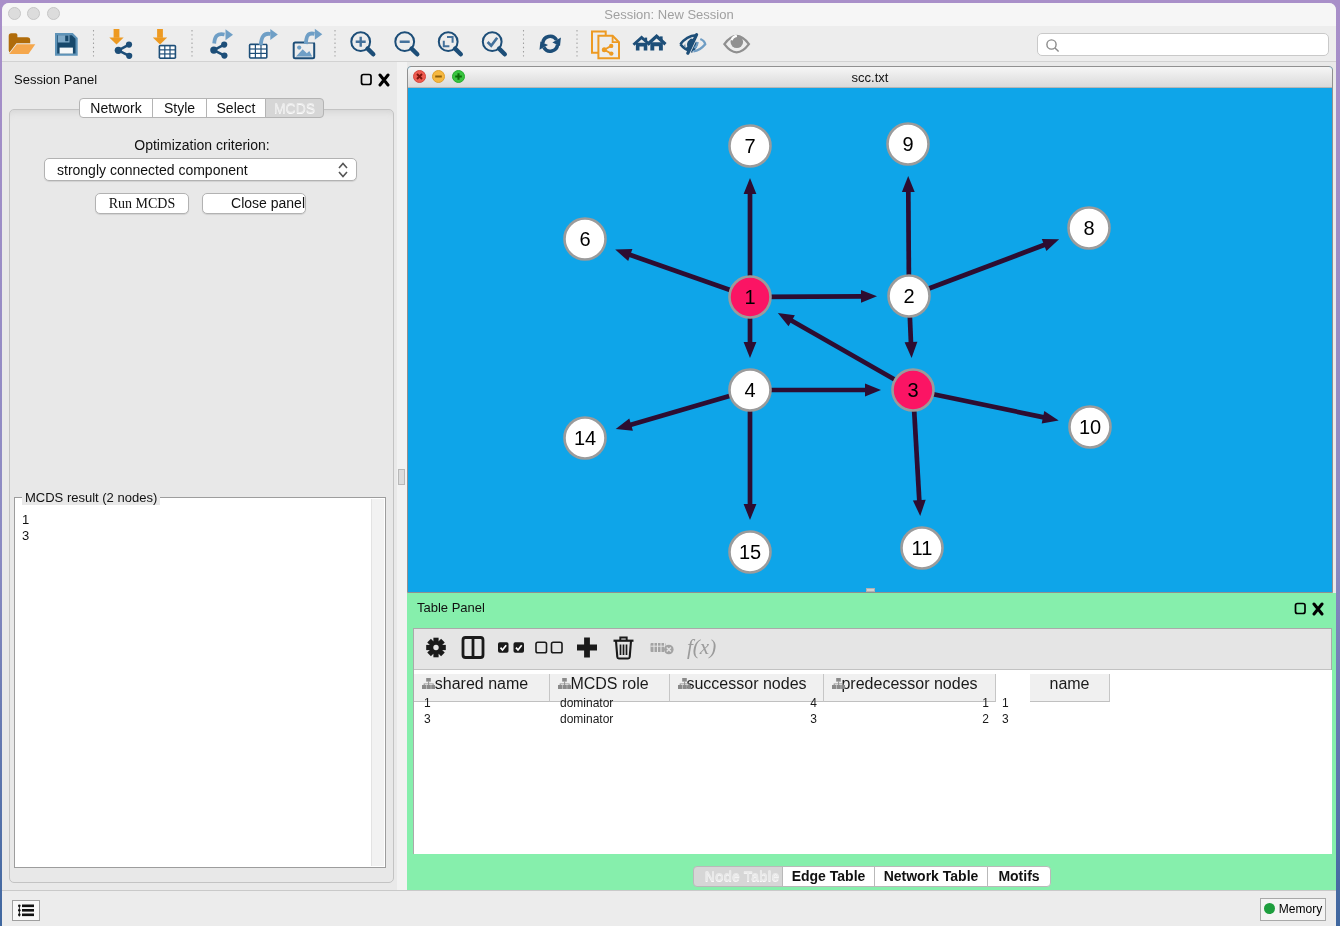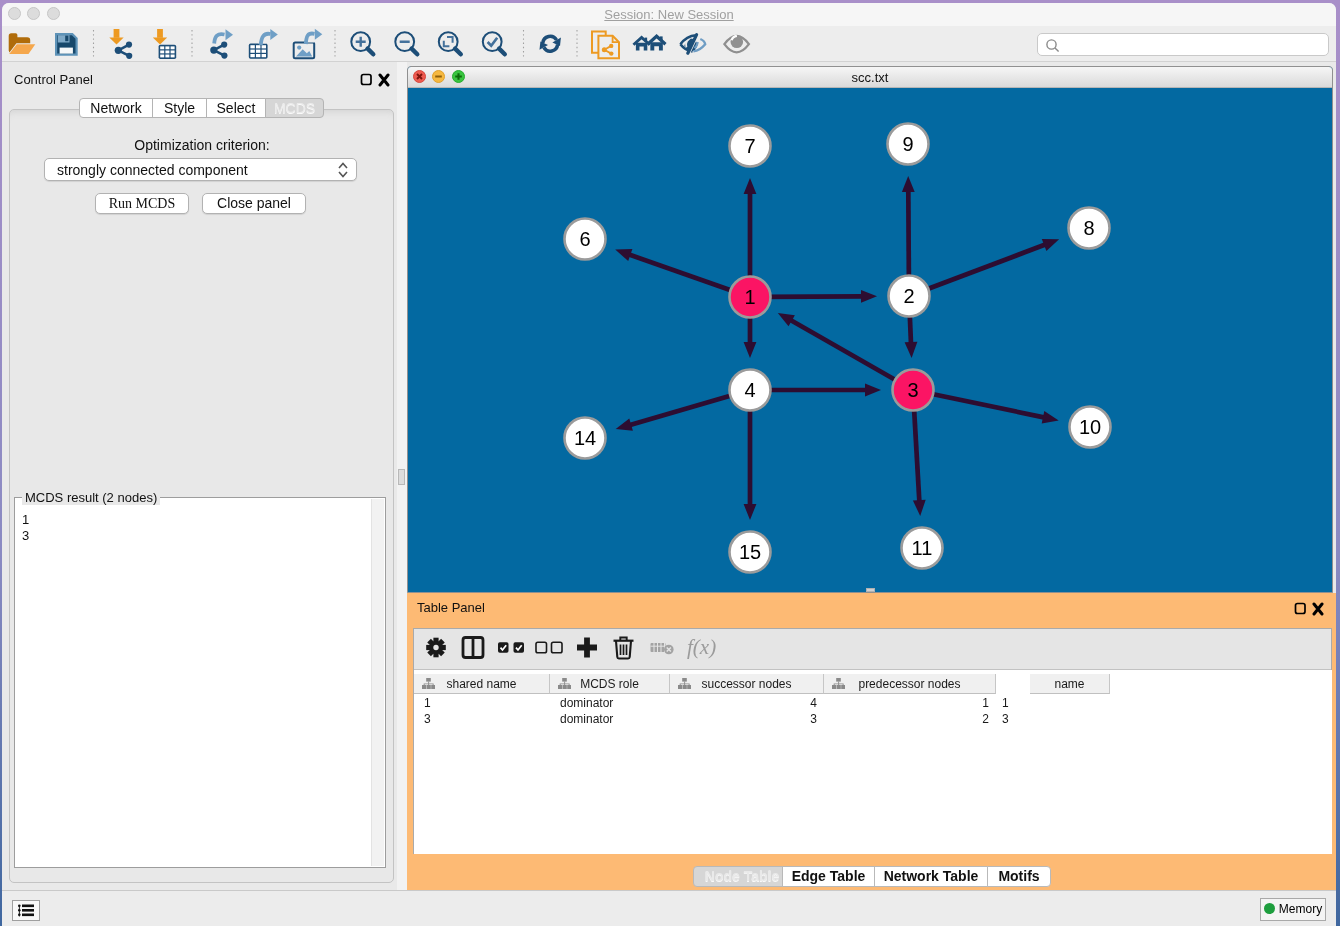--- a/index.html
+++ b/index.html
@@ -2,45 +2,45 @@
 <html><head>
 <meta charset="utf-8">
 <style>
 * { margin:0; padding:0; box-sizing:border-box; }
 html,body { width:1340px; height:926px; overflow:hidden; }
 body { font-family:"Liberation Sans", sans-serif; background:linear-gradient(#a98fc9, #8a8ac2 60%, #3f679f); position:relative; }
 #win { position:absolute; left:2px; top:3px; width:1334px; height:923px; background:#e9e9e9; border-radius:7px 7px 0 0; overflow:hidden; }
 
 #titlebar { position:absolute; left:0; top:0; width:100%; height:24px; background:#f6f6f6; border-bottom:1px solid #dadada; }
 .tl { position:absolute; top:4px; width:13px; height:13px; border-radius:50%; background:#dcdcdc; border:1px solid #c6c6c6; }
-#title { position:absolute; top:4px; width:100%; text-align:center; color:#a0a0a0; font-size:13px;text-decoration:underline; }
+#title { position:absolute; top:4px; width:100%; text-align:center; color:#a0a0a0; font-size:13px; }
 
 #toolbar { position:absolute; left:0; top:23px; width:100%; height:36px; background:#ededed; border-bottom:1px solid #d2d2d2; }
 #searchbox { position:absolute; left:1035px; top:7px; width:292px; height:23px; background:#fff; border:1px solid #c9c9c9; border-radius:5px; }
 
 #leftpanel { position:absolute; left:0; top:59px; width:395px; height:828px; background:#e9e9e9; }
 #cp-title { position:absolute; left:12px; top:10px; font-size:13px; color:#111; }
 #tabpanel { position:absolute; left:7px; top:47px; width:385px; height:774px; background:#e8e8e8; border:1px solid #c3c3c3; border-radius:5px; box-shadow:inset 0 9px 7px -7px #d4d4d4; }
 .cptab { position:absolute; top:36px; height:20px; background:#fff; border:1px solid #b4b4b4; font-size:14px; color:#111; text-align:center; line-height:19px; }
 #optsel { position:absolute; left:42px; top:96px; width:313px; height:23px; background:#fff; border:1px solid #b2b2b2; border-radius:5px; box-shadow:0 1px 1px rgba(0,0,0,0.10); }
 .macbtn { position:absolute; top:131px; height:21px; background:#fff; border:1px solid #b2b2b2; border-radius:5px; box-shadow:0 1px 1px rgba(0,0,0,0.10); font-size:14px; color:#111; text-align:center; line-height:19px; }
 #mcdsbox { position:absolute; left:12px; top:435px; width:372px; height:371px; border:1px solid #9d9d9d; background:#fff; }
 #mcdslabel { position:absolute; left:7px; top:-8px; background:#e8e8e8; font-size:13px; padding:0 3px; color:#111; }
 
-#netwin { position:absolute; left:405px; top:63px; width:926px; height:527px; background:#0369a1; border:1px solid #909090; border-radius:4px 4px 0 0; overflow:hidden; }
+#netwin { position:absolute; left:405px; top:63px; width:926px; height:527px; background:#0ea5e9; border:1px solid #909090; border-radius:4px 4px 0 0; overflow:hidden; }
 #nettitle { position:absolute; left:0; top:0; width:100%; height:21px; background:linear-gradient(#f6f6f6,#dadada); border-bottom:1px solid #b6b6b6; }
 #netname { position:absolute; width:100%; text-align:center; top:3px; font-size:13px; color:#111; }
 .mtl { position:absolute; top:3px; width:13px; height:13px; border-radius:50%; }
 .mtl svg { position:absolute; left:0; top:0; }
 
-#tablepanel { position:absolute; left:405px; top:590px; width:929px; height:297px; background:#fdba74; }
+#tablepanel { position:absolute; left:405px; top:590px; width:929px; height:297px; background:#86efac; }
 #tp-title { position:absolute; left:10px; top:7px; font-size:13px; color:#111; }
 #tp-box { position:absolute; left:6px; top:35px; width:919px; height:226px; background:#fff; border:1px solid #aaa; }
 #tp-toolbar { position:absolute; left:0; top:0; width:100%; height:41px; background:#e5e5e5; border-bottom:1px solid #c2c2c2; }
-.th { position:absolute; top:4px; height:20px; background:#f0f0f0; border-right:1px solid #c6c6c6; border-bottom:1px solid #c0c0c0; font-size:12px; color:#1a1a1a; text-align:center; line-height:20px; }
+.th { position:absolute; top:4px; height:28px; background:#f0f0f0; border-right:1px solid #c6c6c6; border-bottom:1px solid #c0c0c0; font-size:16px; color:#1a1a1a; text-align:center; line-height:20px; }
 .cell { position:absolute; font-size:12px; color:#1a1a1a; }
 .btab { position:absolute; top:273px; height:21px; border:1px solid #b9b9b9; background:#fff; font-size:14px; color:#111; text-align:center; line-height:19px; font-weight:bold; }
 
 #statusbar { position:absolute; left:0; top:887px; width:100%; height:36px; background:#ececec; border-top:1px solid #c9c9c9; }
 #membtn { position:absolute; left:1258px; top:7px; width:66px; height:23px; background:#f4f4f4; border:1px solid #a9a9a9; font-size:12px; color:#000; text-align:center; line-height:21px; }
 #listbtn { position:absolute; left:10px; top:9px; width:28px; height:21px; background:#f8f8f8; border:1px solid #9f9f9f; }
 .treeicon { position:absolute; top:8px; }
 </style>
 </head>
 <body>
@@ -156,40 +156,40 @@
 </g>
     </svg>
     <div id="searchbox">
       <svg width="18" height="18" style="position:absolute;left:6px;top:3px;" viewBox="0 0 18 18">
           <circle cx="7.5" cy="7.5" r="4.6" fill="none" stroke="#8a8a8a" stroke-width="1.4"></circle>
           <line x1="11" y1="11" x2="14.6" y2="14.6" stroke="#8a8a8a" stroke-width="1.4"></line>
         </svg>
     </div>
   </div>
   <div id="leftpanel">
-    <div id="cp-title">Control Panel</div>
+    <div id="cp-title">Session Panel</div>
     <svg width="40" height="14" style="position:absolute;left:357px;top:11px;" viewBox="0 0 40 14">
       <rect x="2.5" y="1.5" width="9.5" height="10" rx="2" fill="none" stroke="#000" stroke-width="1.7"></rect>
       <path d="M 21 2 L 29 12 M 29 2 L 21 12" stroke="#000" stroke-width="3" stroke-linecap="round"></path>
     </svg>
     <div id="tabpanel"></div>
     <div class="cptab" style="left:77px; width:74px; border-radius:4px 0 0 4px;">Network</div>
     <div class="cptab" style="left:150px; width:55px;">Style</div>
     <div class="cptab" style="left:204px; width:60px;">Select</div>
     <div class="cptab" style="left:263px; width:59px; background:#d6d6d6; color:#ebebeb; text-shadow:0 1px 0 #fafafa; border-radius:0 4px 4px 0;">MCDS</div>
     <div id="optsel">
       <span style="position:absolute; left:12px; top:3px; font-size:14px; color:#111;">strongly connected component</span>
       <svg width="10" height="16" viewBox="0 0 10 16" style="position:absolute; right:8px; top:3px;">
           <path d="M 1 6 L 5 1.5 L 9 6" fill="none" stroke="#555" stroke-width="1.6"></path>
           <path d="M 1 10 L 5 14.5 L 9 10" fill="none" stroke="#555" stroke-width="1.6"></path>
         </svg>
     </div>
     <div style="position:absolute; left:0; top:75px; width:400px; text-align:center; font-size:14px; color:#111;">Optimization criterion:</div>
     <div class="macbtn" style="left:93px; width:94px;font-family:Liberation Serif, serif;">Run MCDS</div>
-    <div class="macbtn" style="left:200px; width:104px;">Close panel</div>
+    <div class="macbtn" style="left:200px; width:104px;text-align:right;">Close panel</div>
     <div id="mcdsbox">
       <div id="mcdslabel">MCDS result (2 nodes)</div>
       <div style="position:absolute; left:7px; top:14px; font-size:13px; line-height:16px; color:#111;">1<br>3</div>
       <div style="position:absolute; right:1px; top:1px; width:13px; height:367px; background:#f2f2f2; border-left:1px solid #e3e3e3;"></div>
     </div>
     </div>
   <div style="position:absolute; left:395px; top:59px; width:10px; height:828px; background:#f2f2f2;"></div>
   <div style="position:absolute; left:396px; top:466px; width:7px; height:16px; background:#dcdcdc; border:1px solid #b8b8b8;"></div>
   <div id="netwin">
     <div id="nettitle">

